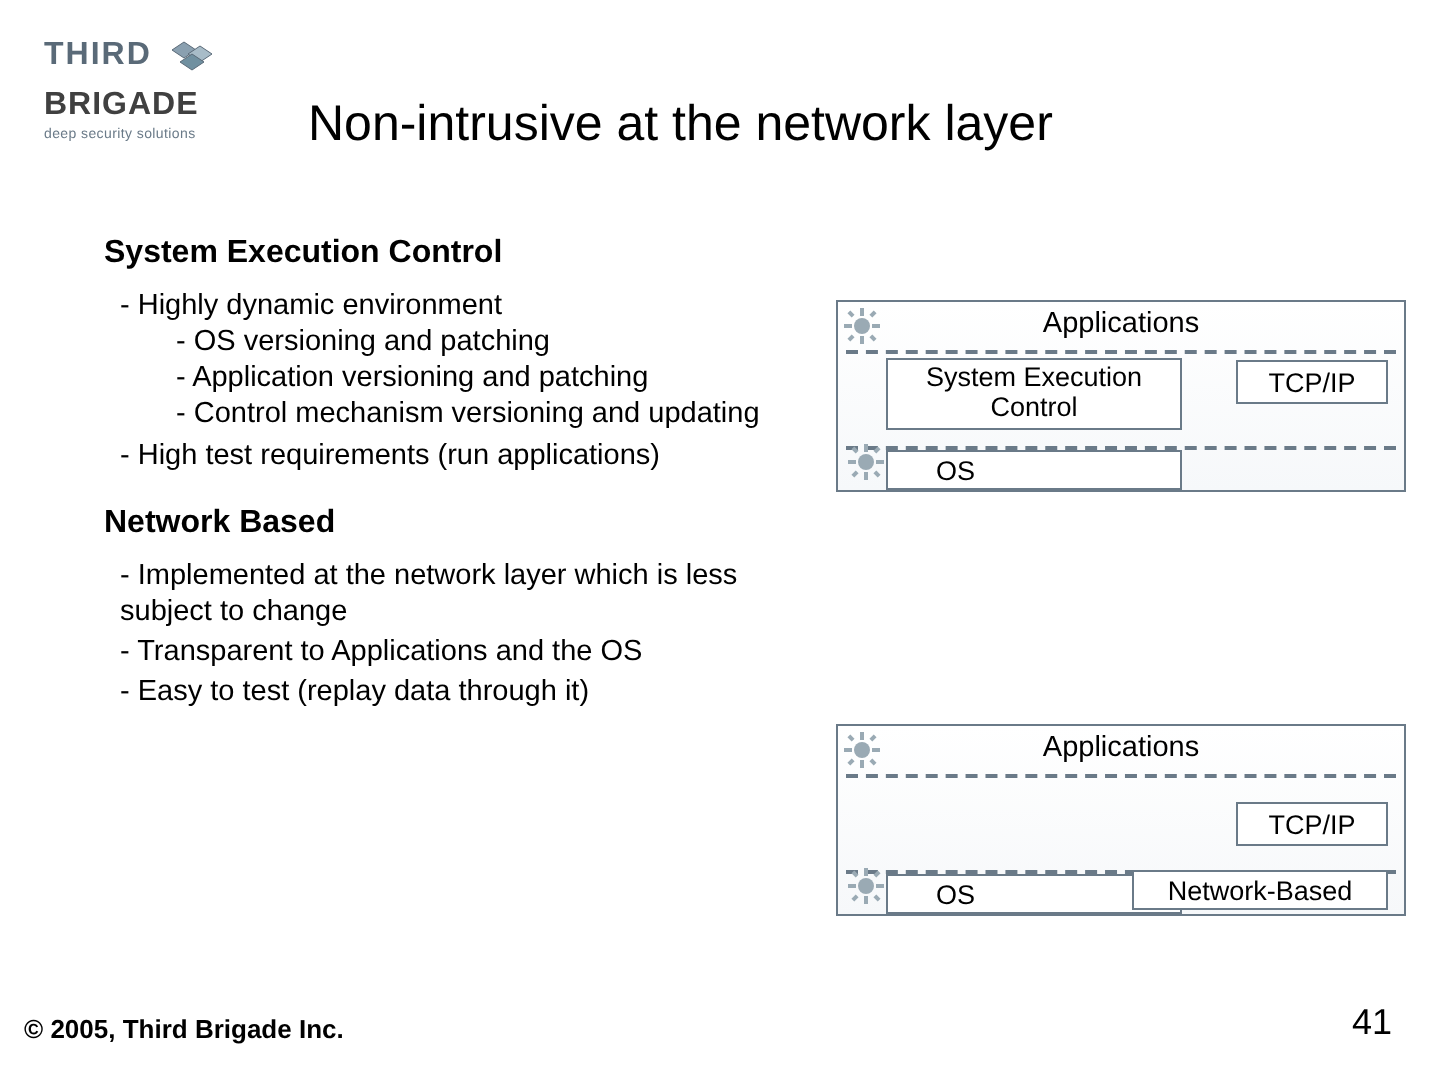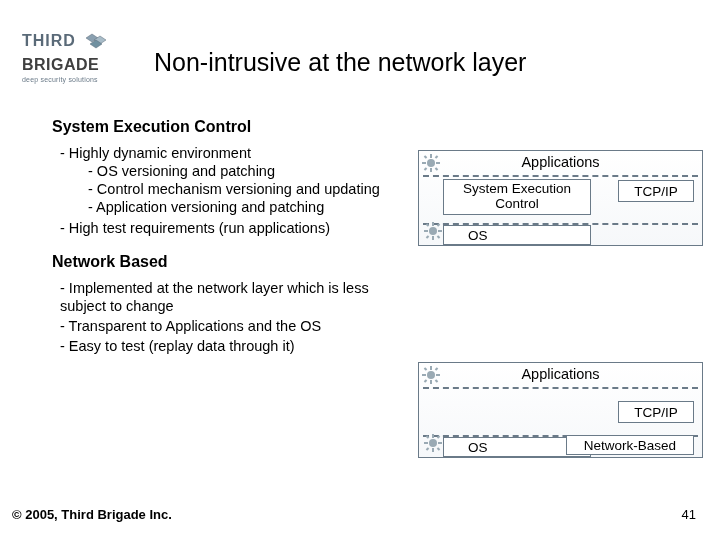--- a/index.html
+++ b/index.html
@@ -7,21 +7,21 @@
     width: 720px;
     height: 540px;
     background: #fff;
     font-family: Arial, Helvetica, sans-serif;
     color: #000;
     position: relative;
     overflow: hidden;
   }
   .logo {
     position: absolute;
-    top: 32px;
+    top: 19px;
     left: 22px;
     width: 120px;
   }
   .logo .third {
     font-size: 16px;
     font-weight: bold;
     color: #5a6a78;
     letter-spacing: 1px;
     display: inline-block;
   }
@@ -165,21 +165,21 @@
     position: absolute;
     bottom: 18px;
     left: 12px;
     font-size: 13px;
     font-weight: bold;
   }
   .footer-right {
     position: absolute;
     bottom: 18px;
     right: 24px;
-    font-size: 13px;
+    font-size: 18px;
   }
 </style>
 </head>
 <body>
 
 <div class="logo">
   <div>
     <span class="third">THIRD</span>
     <span class="cube">
       <svg width="26" height="22" viewBox="0 0 26 22">
@@ -196,22 +196,22 @@
 </div>
 
 <div class="title">Non-intrusive at the network layer</div>
 
 <div class="content">
   <div class="section-heading">System Execution Control</div>
   <ul class="outer">
     <li><span>Highly dynamic environment</span>
       <ul class="inner">
         <li><span>OS versioning and patching</span></li>
+        <li><span>Application versioning and patching</span></li>
         <li><span>Control mechanism versioning and updating</span></li>
-        <li><span>Application versioning and patching</span></li>
       </ul>
     </li>
     <li><span>High test requirements (run applications)</span></li>
   </ul>
 
   <div class="section-heading network-heading">Network Based</div>
   <ul class="outer">
     <li><span>Implemented at the network layer which is less subject to change</span></li>
     <li><span>Transparent to Applications and the OS</span></li>
     <li><span>Easy to test (replay data through it)</span></li>

